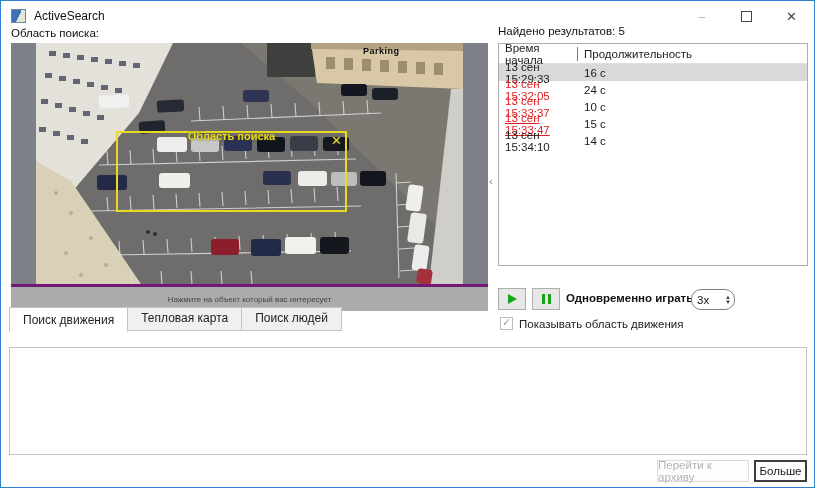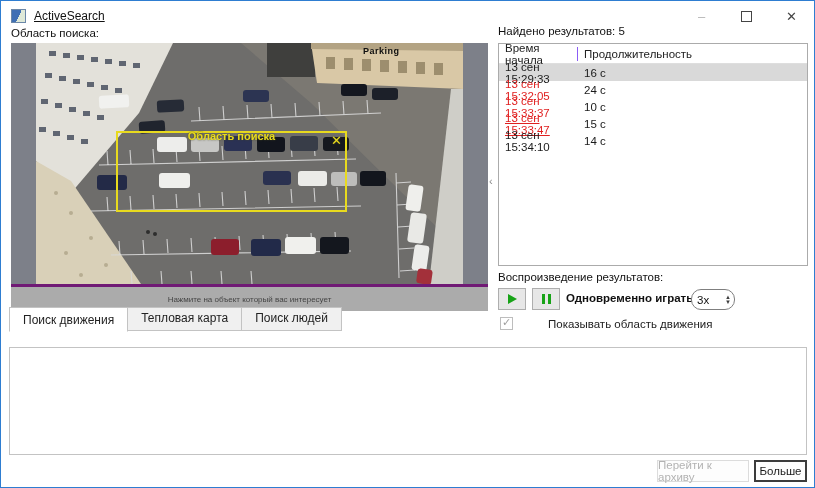--- a/index.html
+++ b/index.html
@@ -2,21 +2,21 @@
 <html><head>
 <meta charset="utf-8">
 <style>
   html,body{margin:0;padding:0;background:#cfd6de;font-family:"Liberation Sans","DejaVu Sans",sans-serif;}
   #win{position:relative;width:813px;height:486px;background:#fff;border:1px solid #2e7dd1;overflow:hidden;
        font-size:11.5px;color:#1a1a1a;}
   
   .titlebar{position:absolute;left:0;top:0;width:100%;height:30px;background:#fff;}
   .appicon{position:absolute;left:10px;top:8px;width:15px;height:14px;
            background:linear-gradient(115deg,#3f6fb4 52%,#dfe9d8 52%);border:1px solid #6b87a8;box-sizing:border-box;}
-  .wtitle{position:absolute;left:33px;top:8px;font-size:12px;color:#111;text-decoration:underline;}
+  .wtitle{position:absolute;left:33px;top:8px;font-size:12px;color:#111;}
   .winbtn{position:absolute;top:0;width:45px;height:30px;display:flex;align-items:center;justify-content:center;color:#444;}
   .winbtn.min{right:90px;color:#b5b5b5;font-size:13px;}
   .winbtn.max{right:45px;}
   .winbtn.max .sq{width:9px;height:9px;border:1px solid #444;}
   .winbtn.cls{right:0;font-size:13px;}
   
   .arealabel{position:absolute;left:10px;top:26px;color:#111;}
   .video{position:absolute;left:10px;top:42px;width:477px;height:268px;background:#7d8089;}
   .video svg{position:absolute;left:0;top:0;}
   .hintbar{position:absolute;left:0;bottom:0;width:477px;height:27px;background:#ababab;border-top:3px solid #701a75;
@@ -52,21 +52,21 @@
   .spin{display:flex;flex-direction:column;align-items:center;justify-content:center;padding:0 3px 0 2px;}
   .spin i{font-style:normal;font-size:6px;line-height:5px;color:#3d3d3d;}
   .combo{position:absolute;display:flex;align-items:center;justify-content:space-between;background:#fff;
          border:1px solid #7f7f7f;height:20px;box-sizing:border-box;padding:0 6px 0 5px;color:#111;}
   .carr{font-size:8px;color:#333;}
   .cb{display:inline-block;width:13px;height:13px;background:#fff;border:1px solid #787878;box-sizing:border-box;position:absolute;}
   .cb.checked.dis{border-color:#bdbdbd;}
   .cb.checked.dis::after{content:"✓";position:absolute;left:1px;top:-2px;font-size:11px;color:#9e9e9e;}
   .radio{position:absolute;width:13px;height:13px;border:1px solid #4e4e4e;border-radius:50%;background:#fff;box-sizing:border-box;}
   .radio.checked::after{content:"";position:absolute;left:3px;top:3px;width:5px;height:5px;border-radius:50%;background:#111;}
-  .dislabel{color:#9d9d9d;margin-left:29px;}
+  .dislabel{color:#9d9d9d;}
   
   .tabs{position:absolute;left:8px;top:306px;display:flex;z-index:3;}
   .tab{padding:3px 13px 4px;border:1px solid #c3c3c3;border-left-width:0;background:#f0f0f0;font-size:12px;color:#222;}
   .tab:first-child{border-left-width:1px;}
   .tab.active{background:#fff;border-bottom:1px solid #fff;margin-bottom:-1px;padding-top:5px;}
   .panel{position:absolute;left:8px;top:346px;width:798px;height:108px;border:1px solid #c3c3c3;background:#fff;box-sizing:border-box;z-index:2;}
   .group{position:absolute;border:1px solid #d7d7d7;border-radius:2px;background:#fff;}
   .gtitle{position:absolute;top:-8px;left:7px;background:#fff;padding:0 4px;color:#222;}
   .glabel{position:absolute;color:#222;font-size:11px;white-space:nowrap;}
   
@@ -222,21 +222,20 @@
     <div class="trow">
       <span class="tc1" style="color: rgb(224, 32, 32); text-decoration: underline;">13 сен 15:33:47</span>
       <span class="tc2">15 с</span>
     </div>
     <div class="trow">
       <span class="tc1" style="color: rgb(26, 26, 26);">13 сен 15:34:10</span>
       <span class="tc2">14 с</span>
     </div>
   </div>
 
-  <div class="pblabel">Воспроизведение результатов:</div>
   <div class="pbtn" style="left:497px;">
       <span class="playglyph"></span>
     </div>
   <div class="pbtn" style="left:531px;">
       <span class="pauseglyph">
         <i></i>
         <i></i>
       </span>
     </div>
   <div class="simlabel">Одновременно играть:</div>

